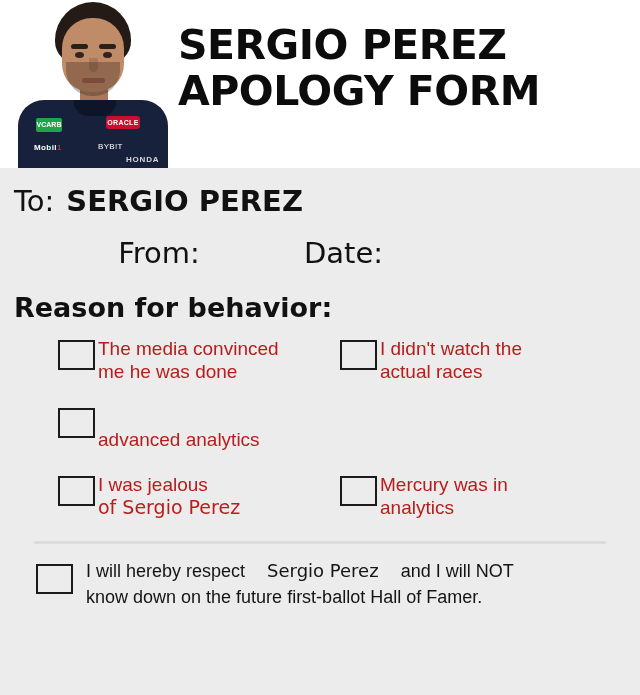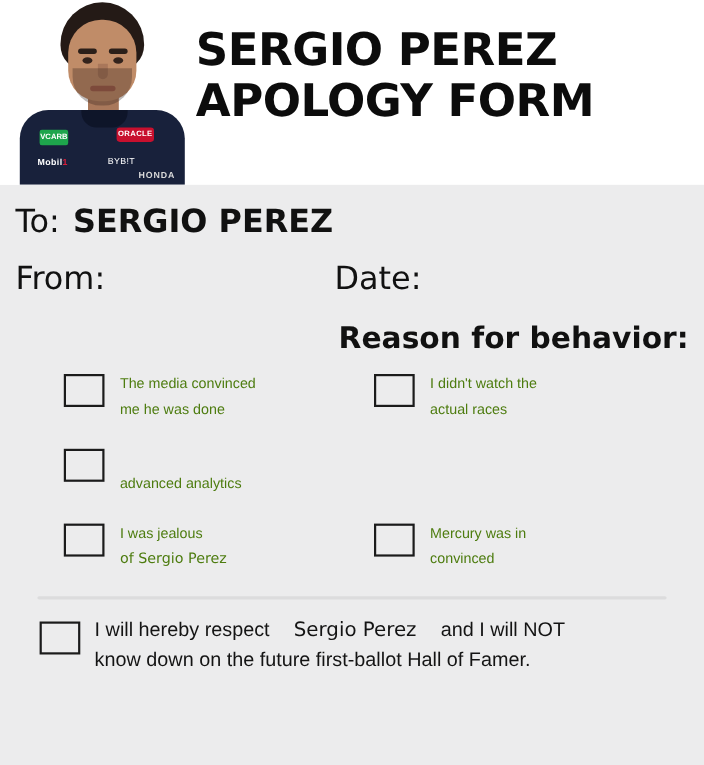--- a/index.html
+++ b/index.html
@@ -202,24 +202,24 @@
     font-size: 29px;
     color: #111;
     margin-left: 12px;
     line-height: 34px;
   }
   .row-fromdate {
     display: flex;
     align-items: baseline;
     margin-top: 18px;
   }
-  .row-fromdate .lbl-from { width: 290px; }
+  .row-fromdate .lbl-from { width: 290px; text-align: center; }
 
   .reason-title {
-    text-align: right;
+    text-align: left;
     font-family: "DejaVu Sans", sans-serif;
     font-weight: bold;
     font-size: 27px;
     color: #111;
     margin-top: 22px;
   }
 
   .checks {
     margin-top: 14px;
     padding: 0 36px 0 44px;
@@ -238,25 +238,25 @@
   .check-cell.right { padding-left: 16px; }
   .box {
     width: 33px;
     height: 26px;
     border: 2px solid #1b1b1b;
     background: #ececed;
     flex: 0 0 33px;
     margin-top: 3px;
   }
   .check-text {
-    margin-left: 14px;
+    margin-left: 3px;
     font-family: "Liberation Sans", sans-serif;
-    font-size: 13px;
+    font-size: 19px;
     line-height: 23px;
-    color: #4d7c0f;
+    color: #b91c1c;
   }
   .check-text .mono {
     font-family: "DejaVu Sans", sans-serif;
   }
 
   .divider {
     height: 3px;
     background: #dcdcdd;
     margin: 2px 20px 0 20px;
     border-radius: 2px;
@@ -364,21 +364,21 @@
           <div class="box"></div>
           <div class="check-text">
             <span>I was jealous</span><br>
             <span class="mono">of Sergio Perez</span>
           </div>
         </div>
         <div class="check-cell right">
           <div class="box"></div>
           <div class="check-text">
             <span>Mercury was in</span><br>
-            <span>convinced</span>
+            <span>analytics</span>
           </div>
         </div>
       </div>
 
     </div>
 
     <div class="divider"></div>
 
     <div class="pledge">
       <div class="box"></div>

